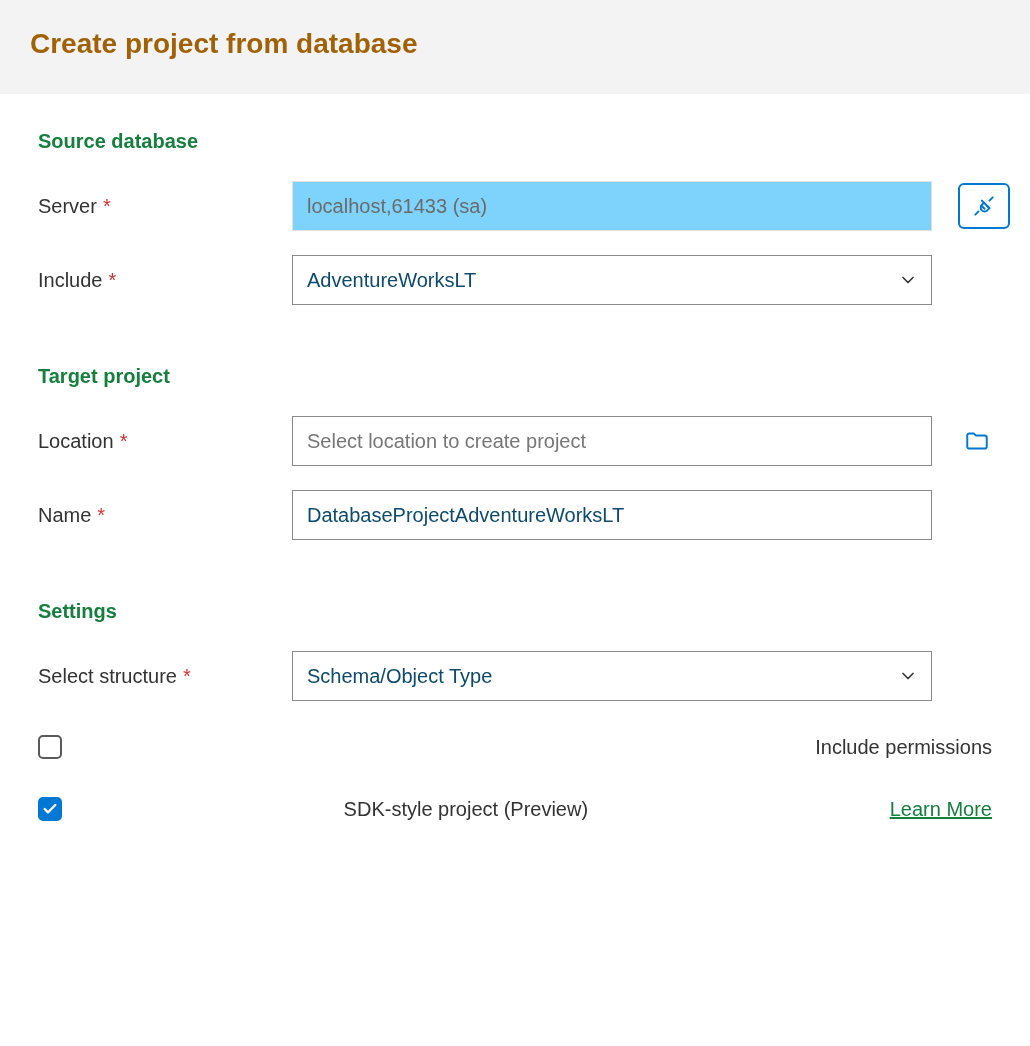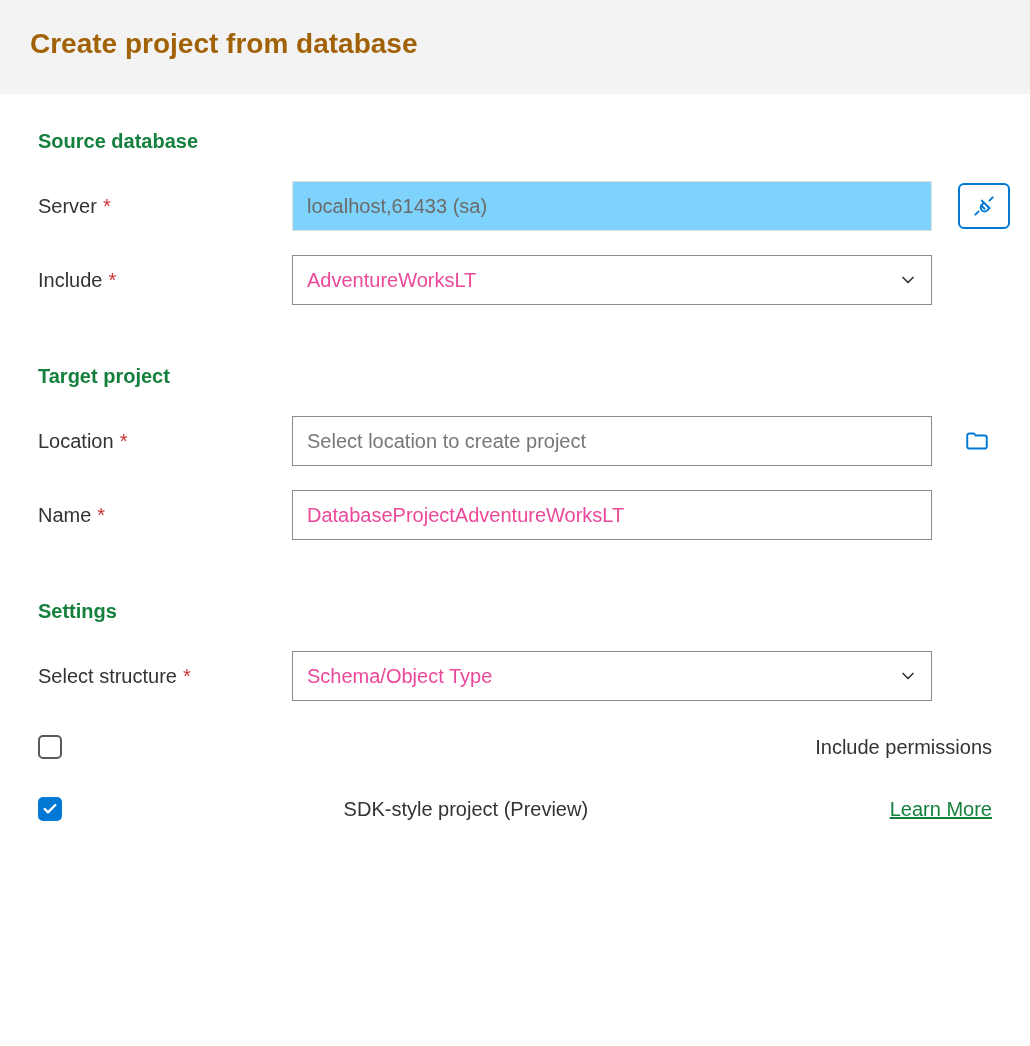--- a/index.html
+++ b/index.html
@@ -45,21 +45,21 @@
     color: #d13438;
     margin-left: 6px;
   }
   .input, .select {
     width: 640px;
     height: 50px;
     border: 1px solid #8a8a8a;
     background: #fff;
     font-size: 20px;
     padding: 0 14px;
-    color: #ec4899;
+    color: #0c4a6e;
     outline: none;
   }
   .input::placeholder { color: #777; }
   .input.readonly {
     background: #7dd3fc;
     border-color: #e1e1e1;
     color: #6b6b6b;
   }
   .select-wrap {
     position: relative;

